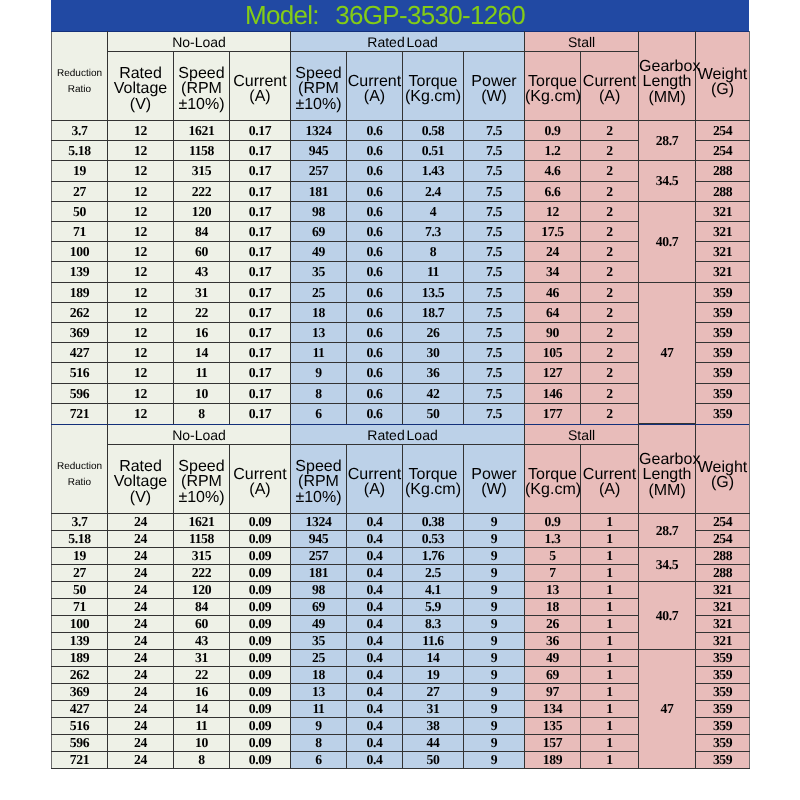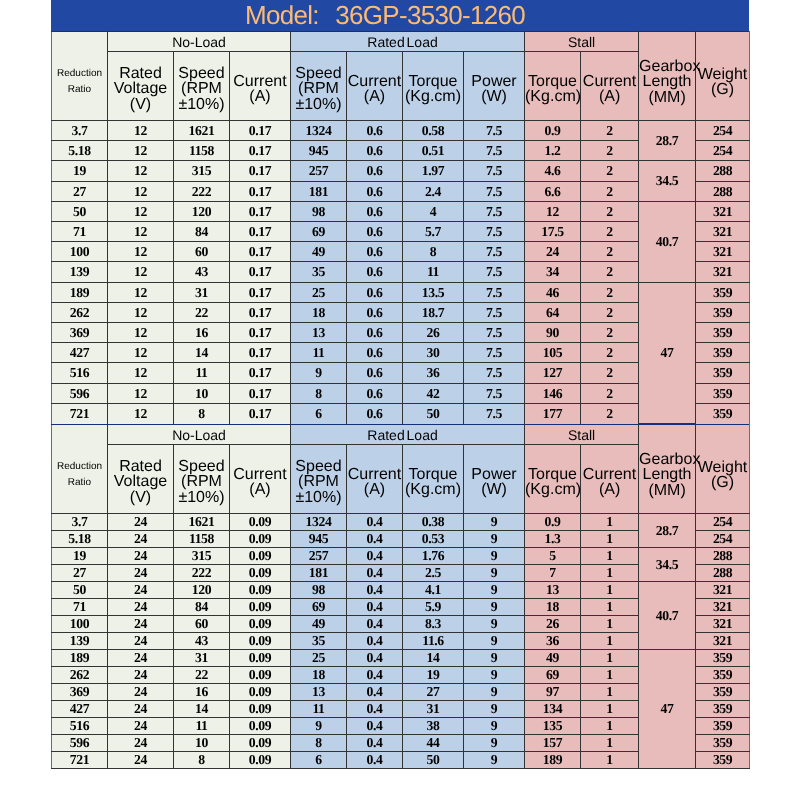--- a/index.html
+++ b/index.html
@@ -4,21 +4,21 @@
 <title>Motor Specification Tables</title>
 <style>
   html,body{margin:0;padding:0;background:#ffffff;}
   body{width:800px;height:800px;overflow:hidden;
         -webkit-font-smoothing:antialiased;text-rendering:geometricPrecision;}
   .page{position:relative;width:800px;height:800px;background:#fff;overflow:hidden;}
   .tblwrap{position:absolute;left:51px;width:698px;}
   .t0{top:-1px;}
   .t0 .datarow:last-child td{border-bottom:none;}
   .t1{top:424px;}
-  .title{background:#2149a3;color:#fdba74;font-family:"Liberation Sans",sans-serif;
+  .title{background:#2149a3;color:#84cc16;font-family:"Liberation Sans",sans-serif;
          font-size:26px;text-align:center;height:32px;line-height:32px;
          letter-spacing:-0.7px;word-spacing:10px;white-space:pre;
          padding-right:30px;box-sizing:border-box;}
   table{border-collapse:collapse;table-layout:fixed;width:698px;}
   tr td:first-child{border-left-color:#6d6d6d;}
   tr td:last-child{border-right-color:#6d6d6d;}
   td{border:1px solid #333;text-align:center;vertical-align:middle;padding:0;}
   .grp{font-family:"Liberation Sans",sans-serif;font-size:14px;height:19px;word-spacing:-2px;}
   .grprow{height:19px;}
   .grprow td{border-top-color:#13307a;}
@@ -141,21 +141,21 @@
       <td class="cell pink">2</td>
       <td class="cell pink">254</td>
     </tr>
     <tr class="datarow" style="height:21px">
       <td class="cell cream">19</td>
       <td class="cell cream">12</td>
       <td class="cell cream">315</td>
       <td class="cell cream">0.17</td>
       <td class="cell blue">257</td>
       <td class="cell blue">0.6</td>
-      <td class="cell blue">1.97</td>
+      <td class="cell blue">1.43</td>
       <td class="cell blue">7.5</td>
       <td class="cell pink">4.6</td>
       <td class="cell pink">2</td>
       <td class="cell pink gbcell" rowspan="2">34.5</td>
       <td class="cell pink">288</td>
     </tr>
     <tr class="datarow" style="height:20px">
       <td class="cell cream">27</td>
       <td class="cell cream">12</td>
       <td class="cell cream">222</td>
@@ -182,21 +182,21 @@
       <td class="cell pink gbcell" rowspan="4">40.7</td>
       <td class="cell pink">321</td>
     </tr>
     <tr class="datarow" style="height:20px">
       <td class="cell cream">71</td>
       <td class="cell cream">12</td>
       <td class="cell cream">84</td>
       <td class="cell cream">0.17</td>
       <td class="cell blue">69</td>
       <td class="cell blue">0.6</td>
-      <td class="cell blue">5.7</td>
+      <td class="cell blue">7.3</td>
       <td class="cell blue">7.5</td>
       <td class="cell pink">17.5</td>
       <td class="cell pink">2</td>
       <td class="cell pink">321</td>
     </tr>
     <tr class="datarow" style="height:20px">
       <td class="cell cream">100</td>
       <td class="cell cream">12</td>
       <td class="cell cream">60</td>
       <td class="cell cream">0.17</td>

